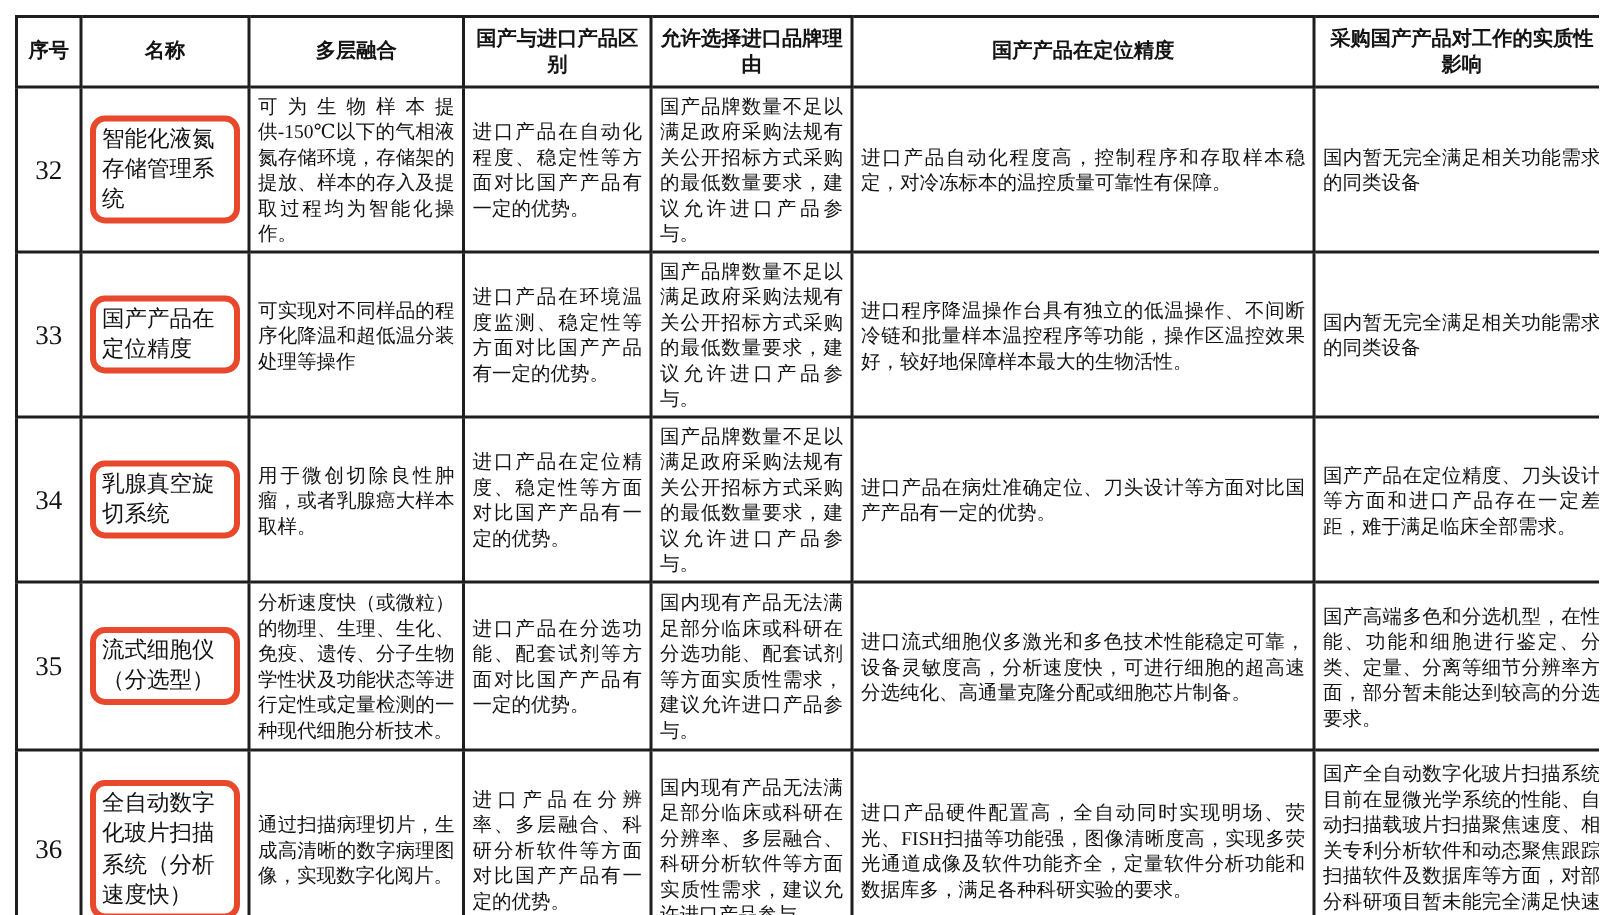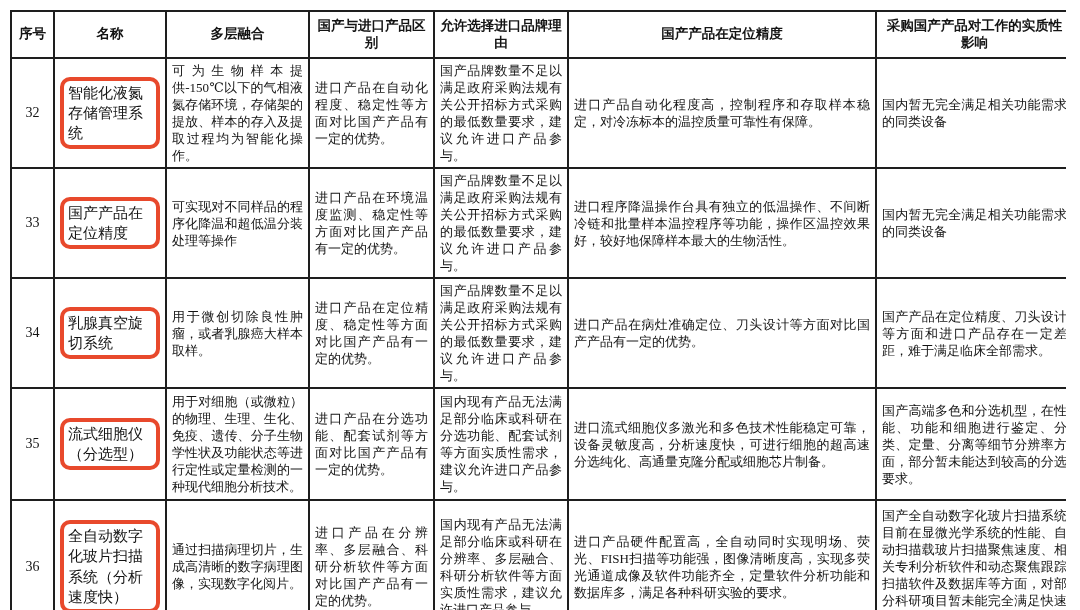--- a/index.html
+++ b/index.html
@@ -27,21 +27,21 @@
   }
   th.hcell{
     font-size:13.5px;
     font-weight:bold;
     text-align:center;
     padding:2px 2px;
     line-height:1.25;
   }
   td.c-no{
     text-align:center;
-    font-size:14px;
+    font-size:18px;
   }
   td.c-name{
     text-align:left;
     padding:4px 4px;
   }
   .hl{
     display:inline-block;
     border:4px solid var(--hl,#e8492c);
     border-radius:10px;
     padding:2px 4px;
@@ -114,21 +114,21 @@
     <td class="c-text">进口产品在定位精度、稳定性等方面对比国产产品有一定的优势。</td>
     <td class="c-text">国产品牌数量不足以满足政府采购法规有关公开招标方式采购的最低数量要求，建议允许进口产品参与。</td>
     <td class="c-text">进口产品在病灶准确定位、刀头设计等方面对比国产产品有一定的优势。</td>
     <td class="c-text">国产产品在定位精度、刀头设计等方面和进口产品存在一定差距，难于满足临床全部需求。</td>
   </tr>
         <tr style="height: 112px;">
     <td class="c-no">35</td>
     <td class="c-name">
       <span class="hl"><span>流式细胞仪（分选型）</span></span>
     </td>
-    <td class="c-text">用于对细胞（或微粒）的物理、生理、生化、免疫、遗传、分子生物学性状及功能状态等进行定性或定量检测的一种现代细胞分析技术。</td>
+    <td class="c-text">分析速度快（或微粒）的物理、生理、生化、免疫、遗传、分子生物学性状及功能状态等进行定性或定量检测的一种现代细胞分析技术。</td>
     <td class="c-text">进口产品在分选功能、配套试剂等方面对比国产产品有一定的优势。</td>
     <td class="c-text">国内现有产品无法满足部分临床或科研在分选功能、配套试剂等方面实质性需求，建议允许进口产品参与。</td>
     <td class="c-text">进口流式细胞仪多激光和多色技术性能稳定可靠，设备灵敏度高，分析速度快，可进行细胞的超高速分选纯化、高通量克隆分配或细胞芯片制备。</td>
     <td class="c-text">国产高端多色和分选机型，在性能、功能和细胞进行鉴定、分类、定量、分离等细节分辨率方面，部分暂未能达到较高的分选要求。</td>
   </tr>
         <tr style="height: 133px;">
     <td class="c-no">36</td>
     <td class="c-name">
       <span class="hl"><span>全自动数字化玻片扫描系统（分析速度快）</span></span>
     </td>

